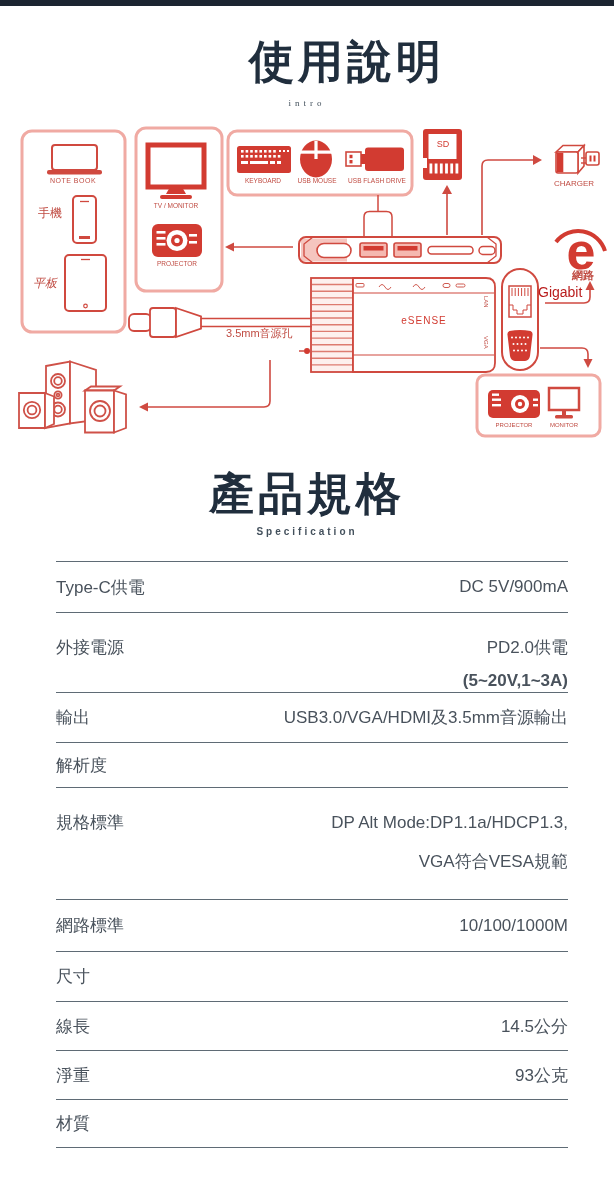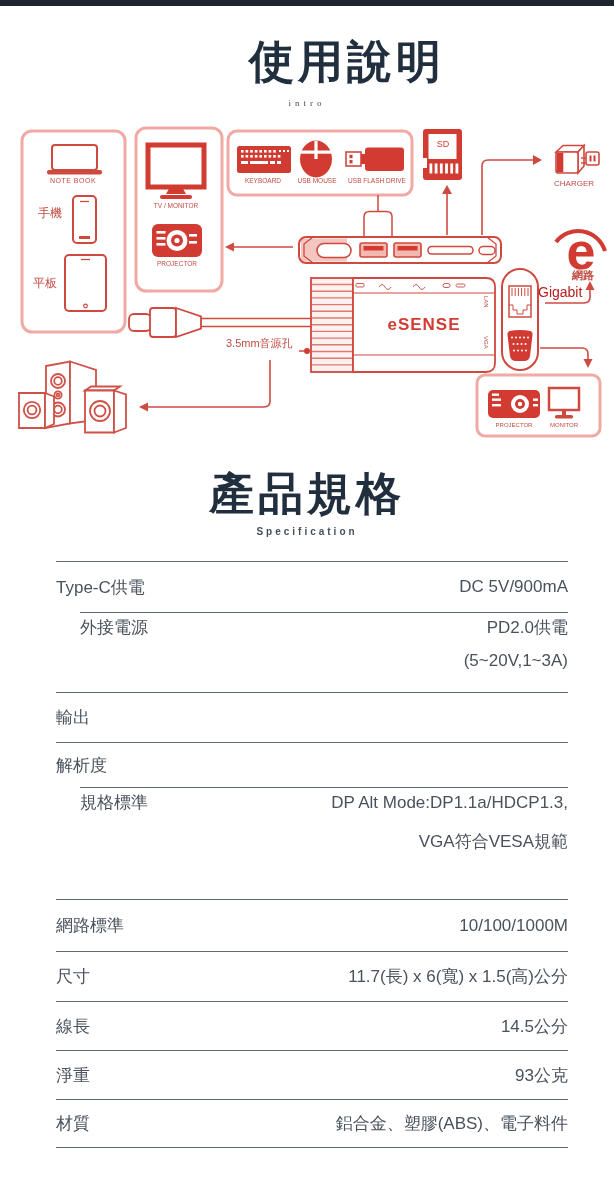--- a/index.html
+++ b/index.html
@@ -22,22 +22,22 @@
   
   .spec-table{position:absolute;left:56px;top:561px;width:512px;border-bottom:1px solid #5f6b75;
         color:#49525c;font-size:17px;}
   .spec-row{display:flex;justify-content:space-between;align-items:center;border-top:1px solid #5f6b75;
         box-sizing:border-box;gap:40px;}
   .spec-row .lab{white-space:nowrap;}
   .spec-row .val{text-align:right;}
   .val-line{display:block;line-height:26px;}
   .r0{height:51px}.r1{height:80px}.r2{height:50px}.r3{height:45px}.r4{height:112px}
   .r5{height:52px}.r6{height:50px}.r7{height:49px}.r8{height:49px}.r9{height:48px}
-  .top-align{align-items:flex-start;padding-top:2px;margin-left:24px;}
-  .gap7{margin-top:7px;}
+  .top-align{align-items:flex-start;padding-top:22px;}
+  .gap7{margin-top:7px;font-weight:bold;}
   .gap13{margin-top:13px;}
 </style>
 </head>
 <body>
 
 <div class="page">
   <div class="topbar"></div>
 
   <div class="big-title t-intro">使用說明</div>
   <div class="sub-title s-intro">intro</div>
@@ -312,34 +312,34 @@
       </g>
       <g>
         <rect x="549" y="388" width="30" height="22" fill="none" stroke="#d0493f" stroke-width="2.5"></rect>
         <rect x="562" y="410" width="4" height="5" fill="#d0493f"></rect>
         <rect x="555" y="415" width="18" height="3.5" rx="1.5" fill="#d0493f"></rect>
       </g>
     </svg>
 
     <span class="dlab ctr" style="left:73px;top:177px;font-size:7px;letter-spacing:.5px;">NOTE BOOK</span>
     <span class="dlab" style="left:38px;top:207px;font-size:12px;">手機</span>
-    <span class="dlab" style="left:33px;top:277px;font-size:12px;">平板</span>
+    <span class="dlab" style="left:33px;top:277px;font-size:12px;font-style:italic;">平板</span>
     <span class="dlab ctr" style="left:176px;top:203px;font-size:6.5px;">TV / MONITOR</span>
     <span class="dlab ctr" style="left:177px;top:261px;font-size:6.5px;">PROJECTOR</span>
     <span class="dlab ctr" style="left:263px;top:178px;font-size:6.5px;">KEYBOARD</span>
     <span class="dlab ctr" style="left:317px;top:178px;font-size:6.5px;">USB MOUSE</span>
     <span class="dlab ctr" style="left:377px;top:178px;font-size:6.5px;">USB FLASH DRIVE</span>
     <span class="dlab ctr" style="left:443px;top:140px;font-size:9px;color:#d23b31;text-align:right;">SD</span>
     <span class="dlab ctr" style="left:574px;top:180px;font-size:8px;">CHARGER</span>
     <span class="dlab ctr" style="left:583px;top:270px;font-size:11px;font-weight:700;">網路</span>
     <span class="dlab" style="left:538px;top:285px;font-size:14px;color:#b91c1c;">Gigabit</span>
-    <span class="dlab ctr" style="left:424px;top:316px;font-size:17px;font-weight:700;letter-spacing:1px;color:#d23b31;">eSENSE</span>
+    <span class="dlab ctr" style="left:424px;top:316px;font-size:10px;font-weight:400;letter-spacing:1px;color:#d23b31;">eSENSE</span>
     <span class="dlab rot" style="left:489px;top:296px;font-size:6px;">LAN</span>
     <span class="dlab rot" style="left:489px;top:336px;font-size:6px;">VGA</span>
-    <span class="dlab" style="left:226px;top:338px;font-size:11px;">3.5mm音源孔</span>
+    <span class="dlab" style="left:226px;top:328px;font-size:11px;">3.5mm音源孔</span>
     <span class="dlab ctr" style="left:514px;top:422px;font-size:6px;">PROJECTOR</span>
     <span class="dlab ctr" style="left:564px;top:422px;font-size:6px;">MONITOR</span>
   </div>
 
   <div class="big-title t-spec">產品規格</div>
   <div class="sub-title s-spec">Specification</div>
 
   <div class="spec-table">
     <div class="spec-row r0">
       <span class="lab">Type-C供電</span>
@@ -347,45 +347,44 @@
     </div>
     <div class="spec-row r1 top-align">
       <span class="lab" style="line-height:26px;">外接電源</span>
       <span class="val">
         <span class="val-line">PD2.0供電</span>
         <span class="val-line gap7">(5~20V,1~3A)</span>
       </span>
     </div>
     <div class="spec-row r2">
       <span class="lab">輸出</span>
+      <span class="val">USB3.0/VGA/HDMI及3.5mm音源輸出</span>
     </div>
     <div class="spec-row r3">
       <span class="lab">解析度</span>
     </div>
     <div class="spec-row r4 top-align">
       <span class="lab" style="line-height:26px;">規格標準</span>
       <span class="val">
         <span class="val-line">DP Alt Mode:DP1.1a/HDCP1.3,</span>
         <span class="val-line gap13">VGA符合VESA規範</span>
       </span>
     </div>
     <div class="spec-row r5">
       <span class="lab">網路標準</span>
       <span class="val">10/100/1000M</span>
     </div>
     <div class="spec-row r6">
       <span class="lab">尺寸</span>
-      <span class="val">11.7(長) x 6(寬) x 1.5(高)公分</span>
     </div>
     <div class="spec-row r7">
       <span class="lab">線長</span>
       <span class="val">14.5公分</span>
     </div>
     <div class="spec-row r8">
       <span class="lab">淨重</span>
       <span class="val">93公克</span>
     </div>
     <div class="spec-row r9">
       <span class="lab">材質</span>
-      <span class="val">鋁合金、塑膠(ABS)、電子料件</span>
     </div>
   </div>
 </div>
 
 </body></html>

